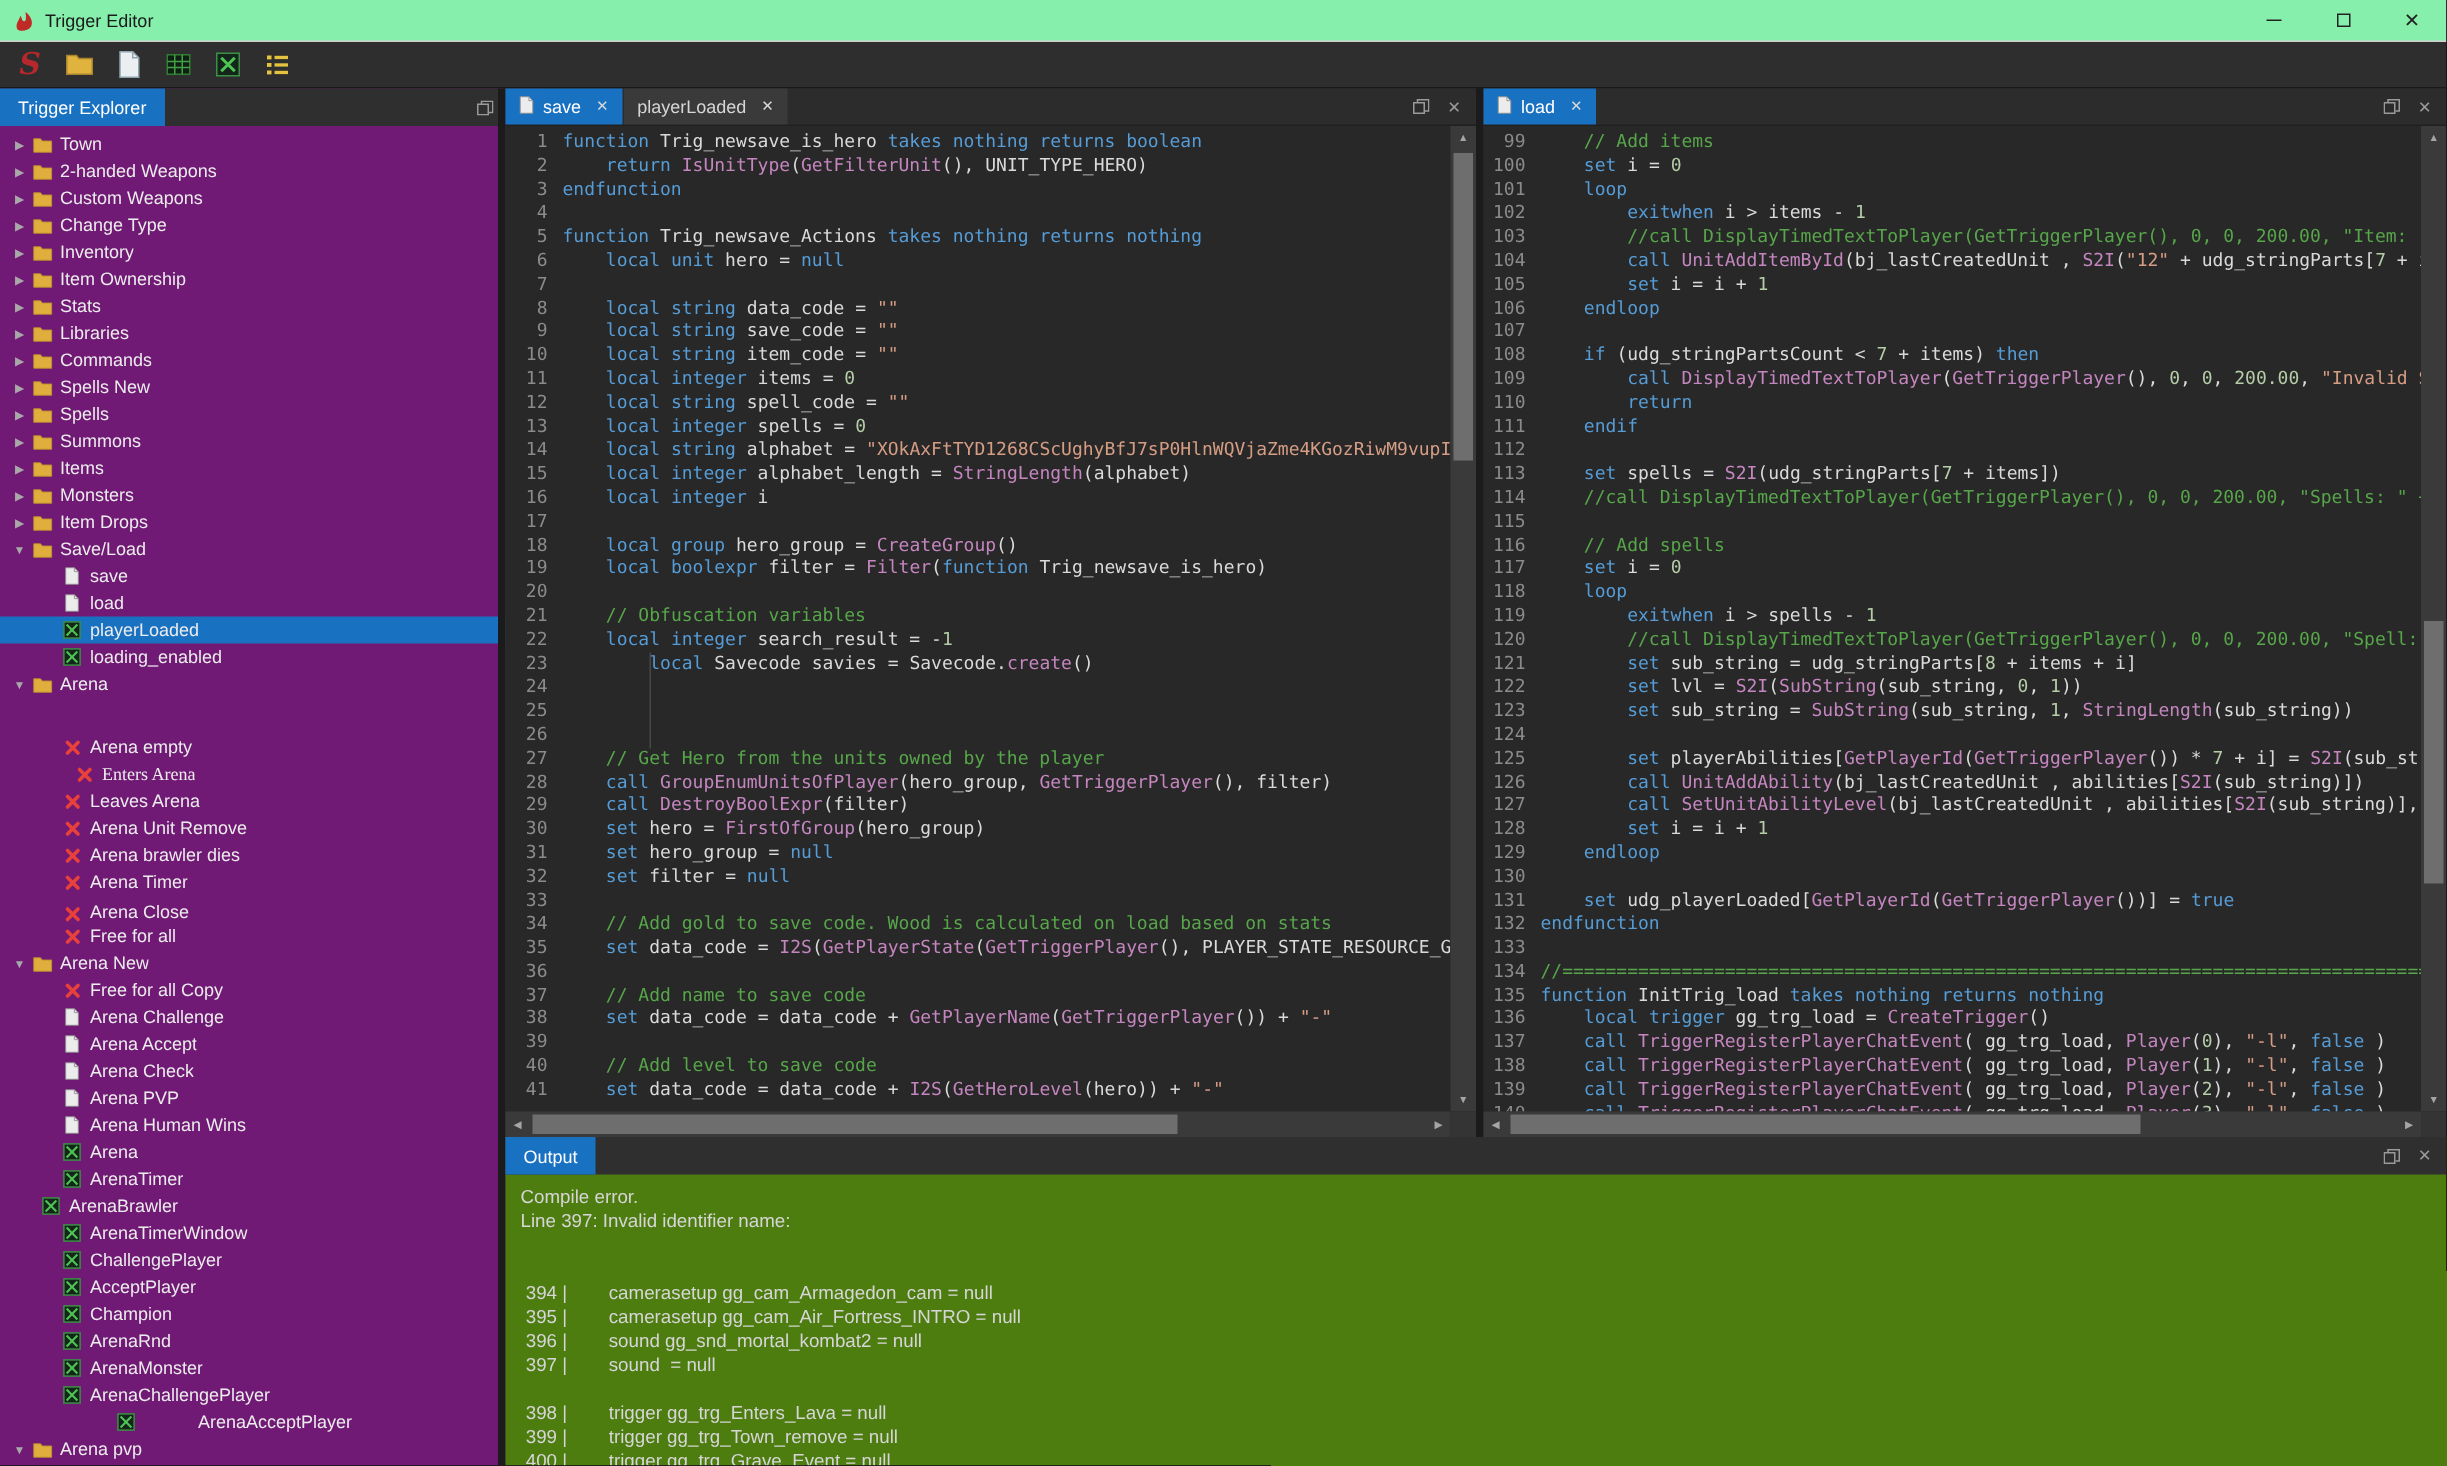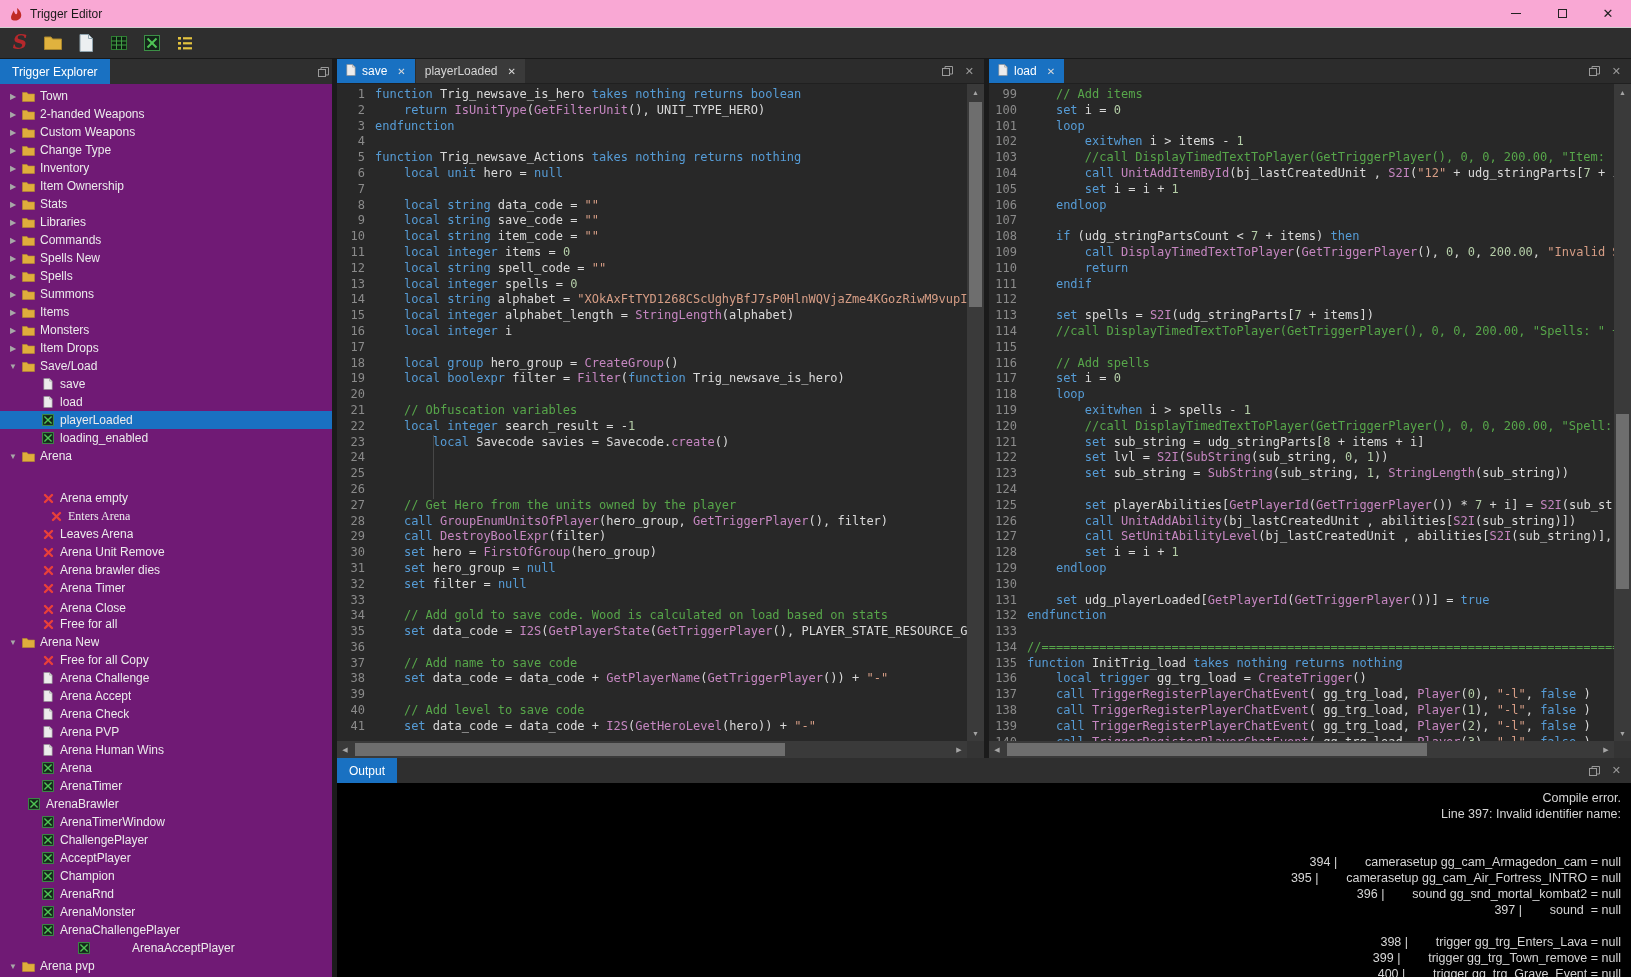--- a/index.html
+++ b/index.html
@@ -1,21 +1,21 @@
 <!DOCTYPE html>
 <html><head>
 <meta charset="utf-8">
 <style>
   * { margin:0; padding:0; box-sizing:border-box; }
   html,body { background:#141414; }
   body { font-family:"Liberation Sans", sans-serif; }
   #root { position:relative; width:1631px; height:977px; background:#1f1f1f; overflow:hidden; }
 
   
-  .titlebar { position:absolute; left:0; top:0; width:100%; height:28px; background:#f9a8d4;
+  .titlebar { position:absolute; left:0; top:0; width:100%; height:28px; background:#86efac;
               border-bottom:1px solid #cfcfcf; display:flex; align-items:center; }
   .appicon { margin:0 6px 0 8px; display:flex; }
   .title { font-size:12px; color:#1a1a1a; }
   .wincontrols { margin-left:auto; display:flex; height:100%; }
   .winbtn { width:46px; height:100%; display:flex; align-items:center; justify-content:center; color:#222; font-size:13px; }
   .minbar { width:10px; height:1px; background:#222; display:inline-block; }
   .maxbox { width:9px; height:9px; border:1px solid #222; display:inline-block; }
 
   
   .toolbar { position:absolute; left:0; top:28px; width:100%; height:31px; background:#2e2e2e;
@@ -66,21 +66,21 @@
   .vthumb { position:absolute; left:2px; right:2px; background:#6e6e6e; }
   .hscroll { position:absolute; left:0; right:17px; bottom:0; height:17px; background:#3a3a3a; }
   .hscroll .arr { position:absolute; top:0; height:100%; width:16px; display:flex; align-items:center; justify-content:center; font-size:7px; color:#a5a5a5; }
   .arr.lf { left:0; } .arr.rt { right:0; }
   .hthumb { position:absolute; top:2px; bottom:2px; background:#6e6e6e; }
   .corner { position:absolute; right:0; bottom:0; width:17px; height:17px; background:#343434; }
   .exp-sb { width:14px; top:25px; }
   .exp-sb .arr { height:14px; }
 
   
-  .output { position:absolute; left:337px; top:758px; width:1294px; height:219px; background:#000000;text-align:right; }
+  .output { position:absolute; left:337px; top:758px; width:1294px; height:219px; background:#4d7c0f; }
   .output-content { position:absolute; left:0; top:25px; right:0; bottom:0; padding:7px 10px; overflow:hidden; }
   .out-line { height:16px; line-height:16px; font-size:12.5px; color:#d6d6d6; white-space:pre; }
 </style>
 </head>
 <body>
 
 <div id="root">
 
   <div class="titlebar">
     <span class="appicon">

